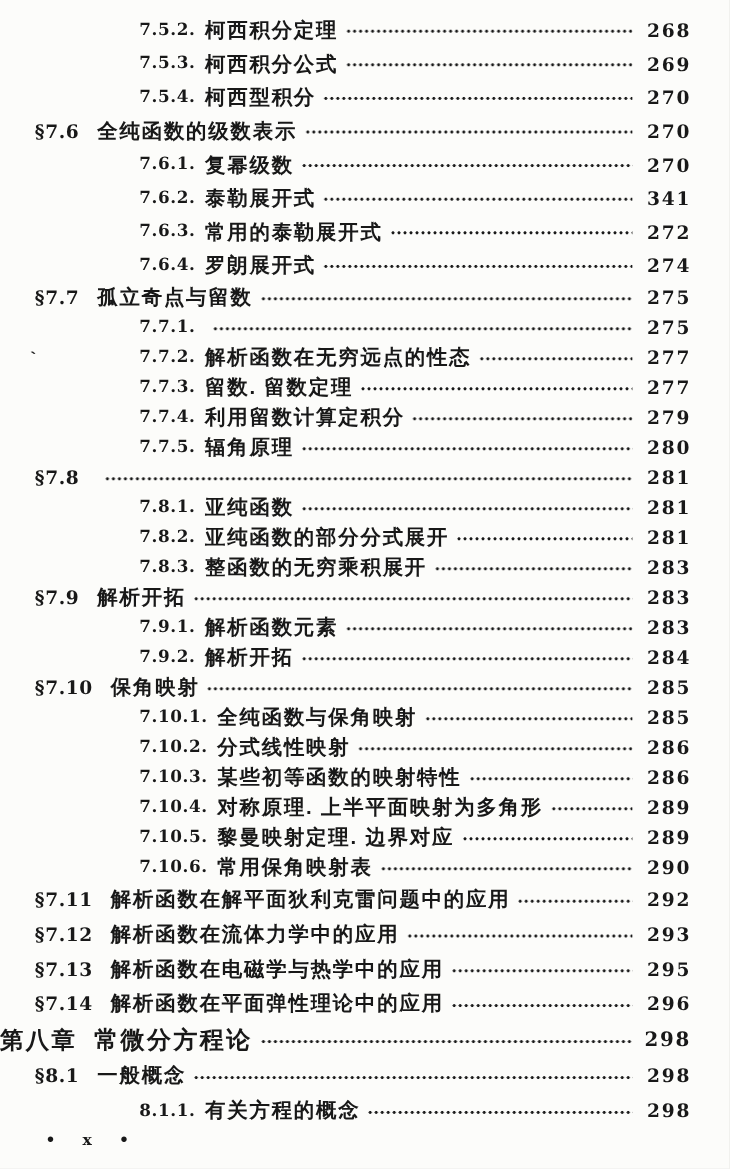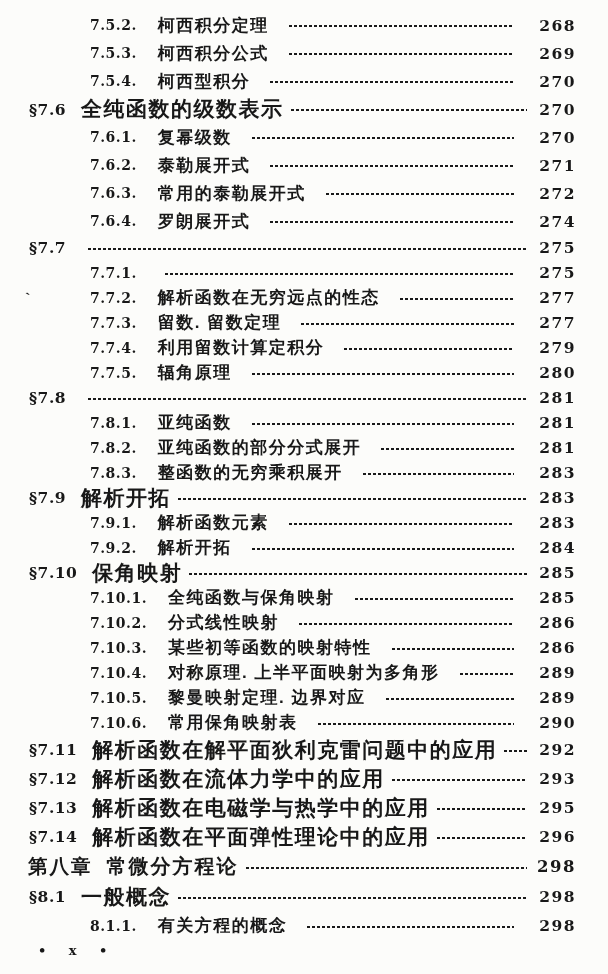--- a/index.html
+++ b/index.html
@@ -20,39 +20,39 @@
     padding-right:32px;
     white-space:nowrap;
   }
   
   .g1 { height:28px; }
   .g2 { height:25px; }
   .g3 { height:29px; }
   .row.chapter { height:31px; }
 
   
-  .row.sub     { padding-left:90px;gap:13px; }
+  .row.sub     { padding-left:116px; }
   .row.sec     { padding-left:29px; }
-  .row.chapter { padding-left:28px; }
+  .row.chapter { }
 
   .label {
     font-family:"DejaVu Serif", serif;
     font-weight:700;
     letter-spacing:0.5px;
     flex:0 0 auto;
   }
   .title {
     font-weight:700;
     letter-spacing:1.5px;
     flex:0 0 auto;
   }
   .sub .label   { font-size:14px;  margin-right:8px;  }
   .sub .title   { font-size:17px; }
   .sec .label   { font-size:15.5px; margin-right:15px; }
-  .sec .title   { font-size:21px; }
+  .sec .title   { font-size:17px; }
   .chapter .label { font-family:"Liberation Sans", sans-serif; font-size:19.5px; font-weight:800; margin-right:14px; letter-spacing:2px; }
   .chapter .title { font-size:20px; font-weight:800; letter-spacing:2px; }
 
   .leader {
     flex:1 1 auto;
     height:4px;
     margin:2px 7px 0 6px;
     min-width:12px;
     background-image:radial-gradient(circle, #1a1a1a 1.15px, rgba(0,0,0,0) 1.5px);
     background-size:5px 4px;
@@ -120,36 +120,37 @@
       <div class="row sub g1">
         <span class="label">7.6.1.</span>
         <span class="title">复幂级数</span>
         <div class="leader"></div>
         <span class="pagenum">270</span>
       </div>
       <div class="row sub g1">
         <span class="label">7.6.2.</span>
         <span class="title">泰勒展开式</span>
         <div class="leader"></div>
-        <span class="pagenum">271</span>
+        <span class="pagenum">341</span>
       </div>
       <div class="row sub g1">
         <span class="label">7.6.3.</span>
         <span class="title">常用的泰勒展开式</span>
         <div class="leader"></div>
         <span class="pagenum">272</span>
       </div>
       <div class="row sub g1">
         <span class="label">7.6.4.</span>
         <span class="title">罗朗展开式</span>
         <div class="leader"></div>
         <span class="pagenum">274</span>
       </div>
       <div class="row sec g2">
         <span class="label">§7.7</span>
+        <span class="title">孤立奇点与留数</span>
         <div class="leader"></div>
         <span class="pagenum">275</span>
       </div>
       <div class="row sub g2">
         <span class="label">7.7.1.</span>
         <div class="leader"></div>
         <span class="pagenum">275</span>
       </div>
       <div class="row sub g2">
         <span class="label">7.7.2.</span>

